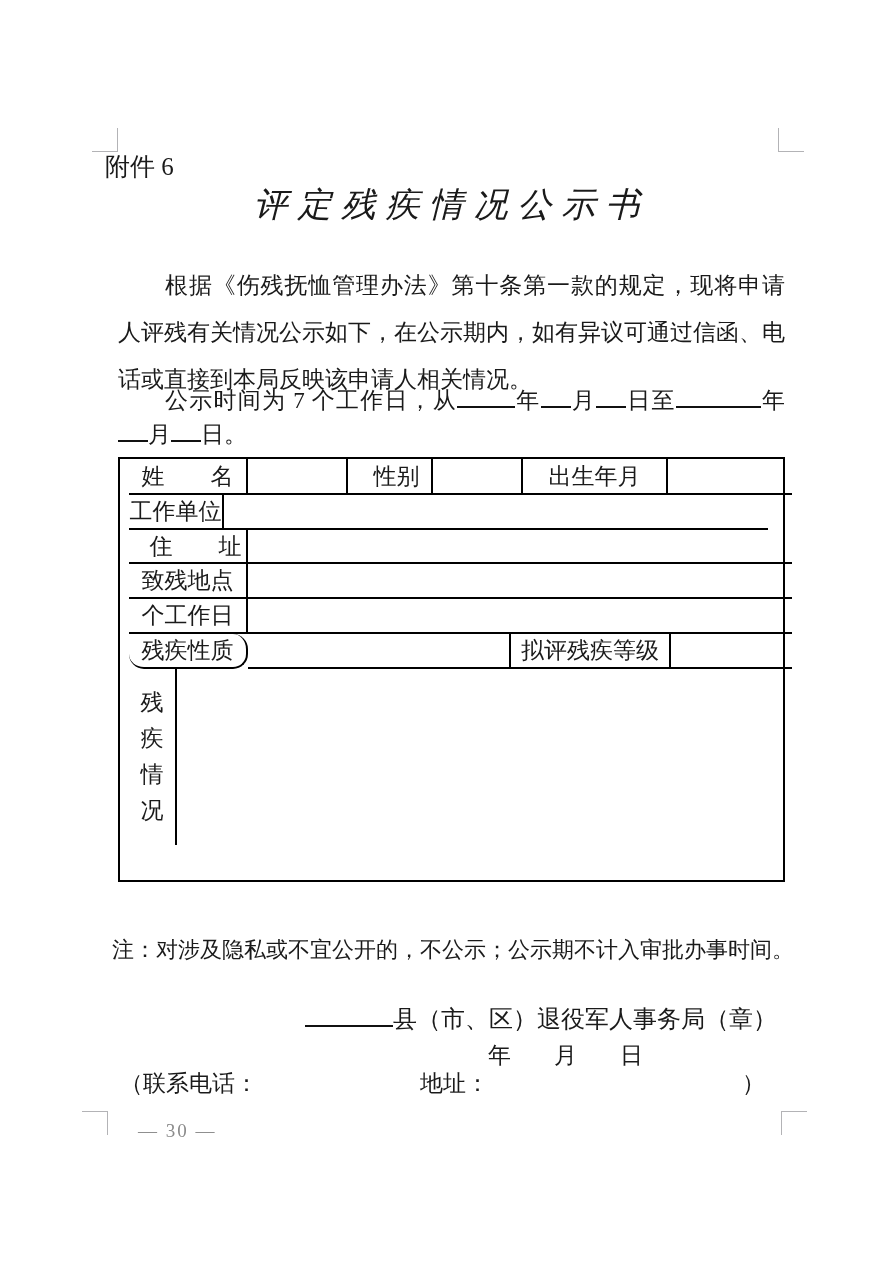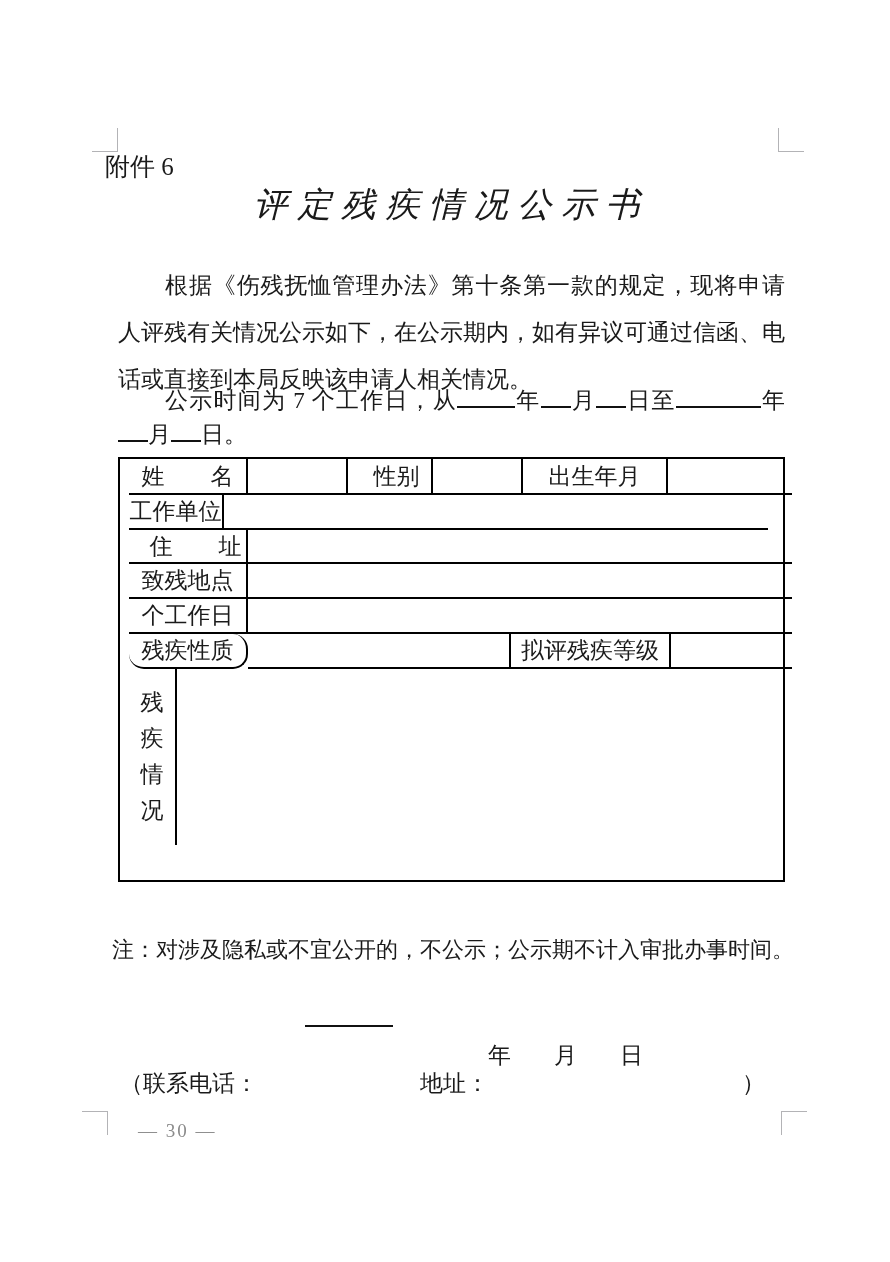--- a/index.html
+++ b/index.html
@@ -107,21 +107,21 @@
       <div class="cell" style="width:48px;">
         <div class="vert-label">残疾情况</div>
       </div>
       <div class="cell last" style="width:615px;"></div>
     </div>
 
   </div>
 
   <div class="note">注：对涉及隐私或不宜公开的，不公示；公示期不计入审批办事时间。</div>
 
-  <div class="sig-org"><span class="blank sig-blank"></span></div>
+  <div class="sig-org"><span class="blank sig-blank"></span><span>县（市、区）退役军人事务局（章）</span></div>
 
   <div class="sig-date">
     <span>年</span>
     <span>月</span>
     <span>日</span>
   </div>
 
   <span class="contact c1">（联系电话：</span>
   <span class="contact c2">地址：</span>
   <span class="contact c3">）</span>

